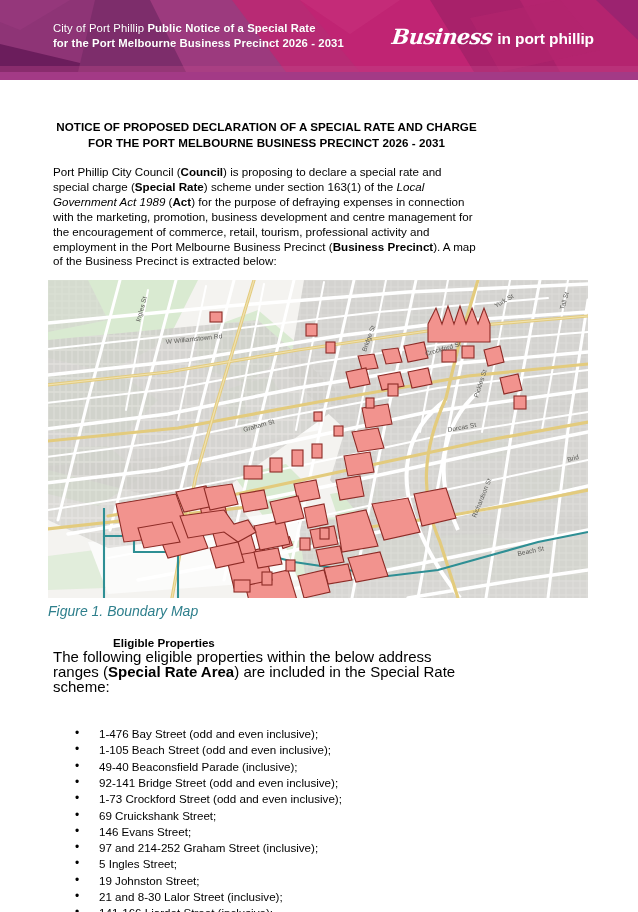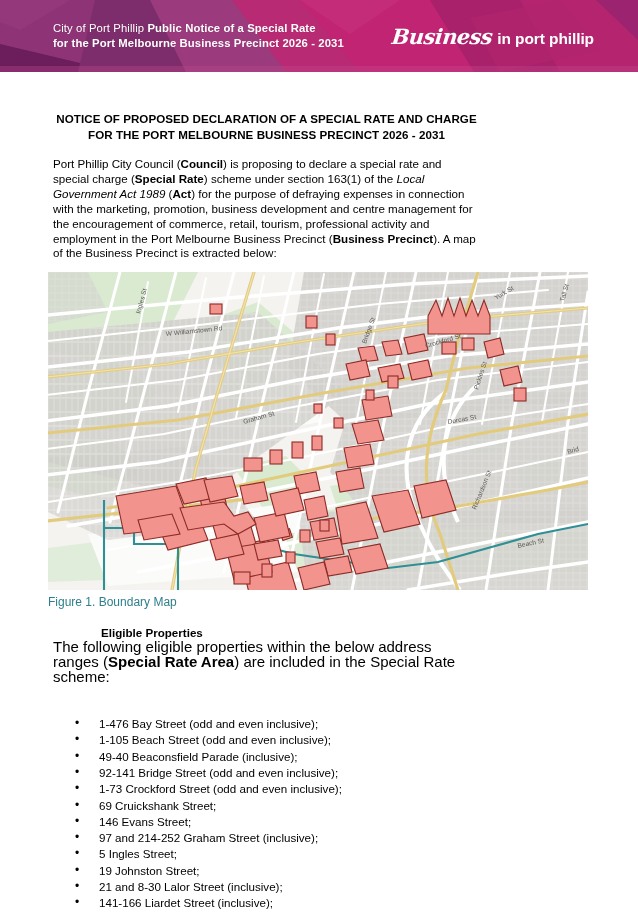--- a/index.html
+++ b/index.html
@@ -3,21 +3,21 @@
 <meta charset="utf-8">
 <style>
   html,body{margin:0;padding:0;background:#ffffff;}
   body{
     width:638px;height:912px;overflow:hidden;position:relative;
     font-family:"Liberation Sans", sans-serif;
     color:#000000;
   }
 
   
-  .banner{position:relative;width:638px;height:72px;overflow:hidden;background:#a33a86;}
+  .banner{position:relative;width:638px;height:80px;overflow:hidden;background:#a33a86;}
   .banner svg.facets{position:absolute;inset:0;width:638px;height:72px;display:block;}
   .banner-inner{position:relative;display:flex;align-items:center;
     justify-content:space-between;height:72px;padding:0 44px 0 53px;box-sizing:border-box;}
   .banner-title{color:#ffffff;font-size:11.3px;line-height:15.5px;letter-spacing:.1px;
     text-shadow:0 0 1px rgba(0,0,0,.18);}
   .banner-title .light{font-weight:400;}
   .banner-title .strong{font-weight:bold;}
   .logo{color:#fff;white-space:nowrap;display:flex;align-items:baseline;gap:5px;}
   .logo .script{font-family:"DejaVu Serif", serif;font-style:italic;font-weight:bold;
     font-size:21px;letter-spacing:-.6px;transform:skewX(-6deg);display:inline-block;}
@@ -31,24 +31,24 @@
   h1.doc-title span{display:block;}
 
   p.intro{font-size:11.6px;line-height:14.9px;margin:15px 0 0 0;text-align:left;}
   p.intro b{font-weight:bold;text-align:center;}
   p.intro i{font-style:italic;}
 
   
   .map-wrap{margin:11px 0 0 -5px;width:540px;height:318px;position:relative;overflow:hidden;
     background:#f2f1ee;}
   .map-wrap svg{display:block;width:540px;height:318px;}
-  .fig-caption{font-size:12px;color:#2e7f8c;margin:5px 0 0 -5px;}
+  .fig-caption{font-size:14px;font-style:italic;color:#2e7f8c;margin:5px 0 0 -5px;}
 
   
-  h2.sec{font-size:11.6px;font-weight:bold;margin:16px 0 0 0;line-height:15px;padding-left:48px;}
+  h2.sec{font-size:11.6px;font-weight:bold;margin:16px 0 0 12px;line-height:15px;padding-left:48px;}
   p.sec-body{font-size:15px;line-height:14.9px;margin:0;}
   p.sec-body b{font-weight:bold;}
 
   ul.addr{margin:31px 0 0 0;padding:0 0 0 22px;list-style:none;}
   ul.addr li{font-size:11.6px;line-height:16.3px;position:relative;padding-left:24px;}
   ul.addr li::before{content:"\2022";position:absolute;left:0;top:-1px;font-size:12px;}
 </style>
 </head>
 <body>
 

